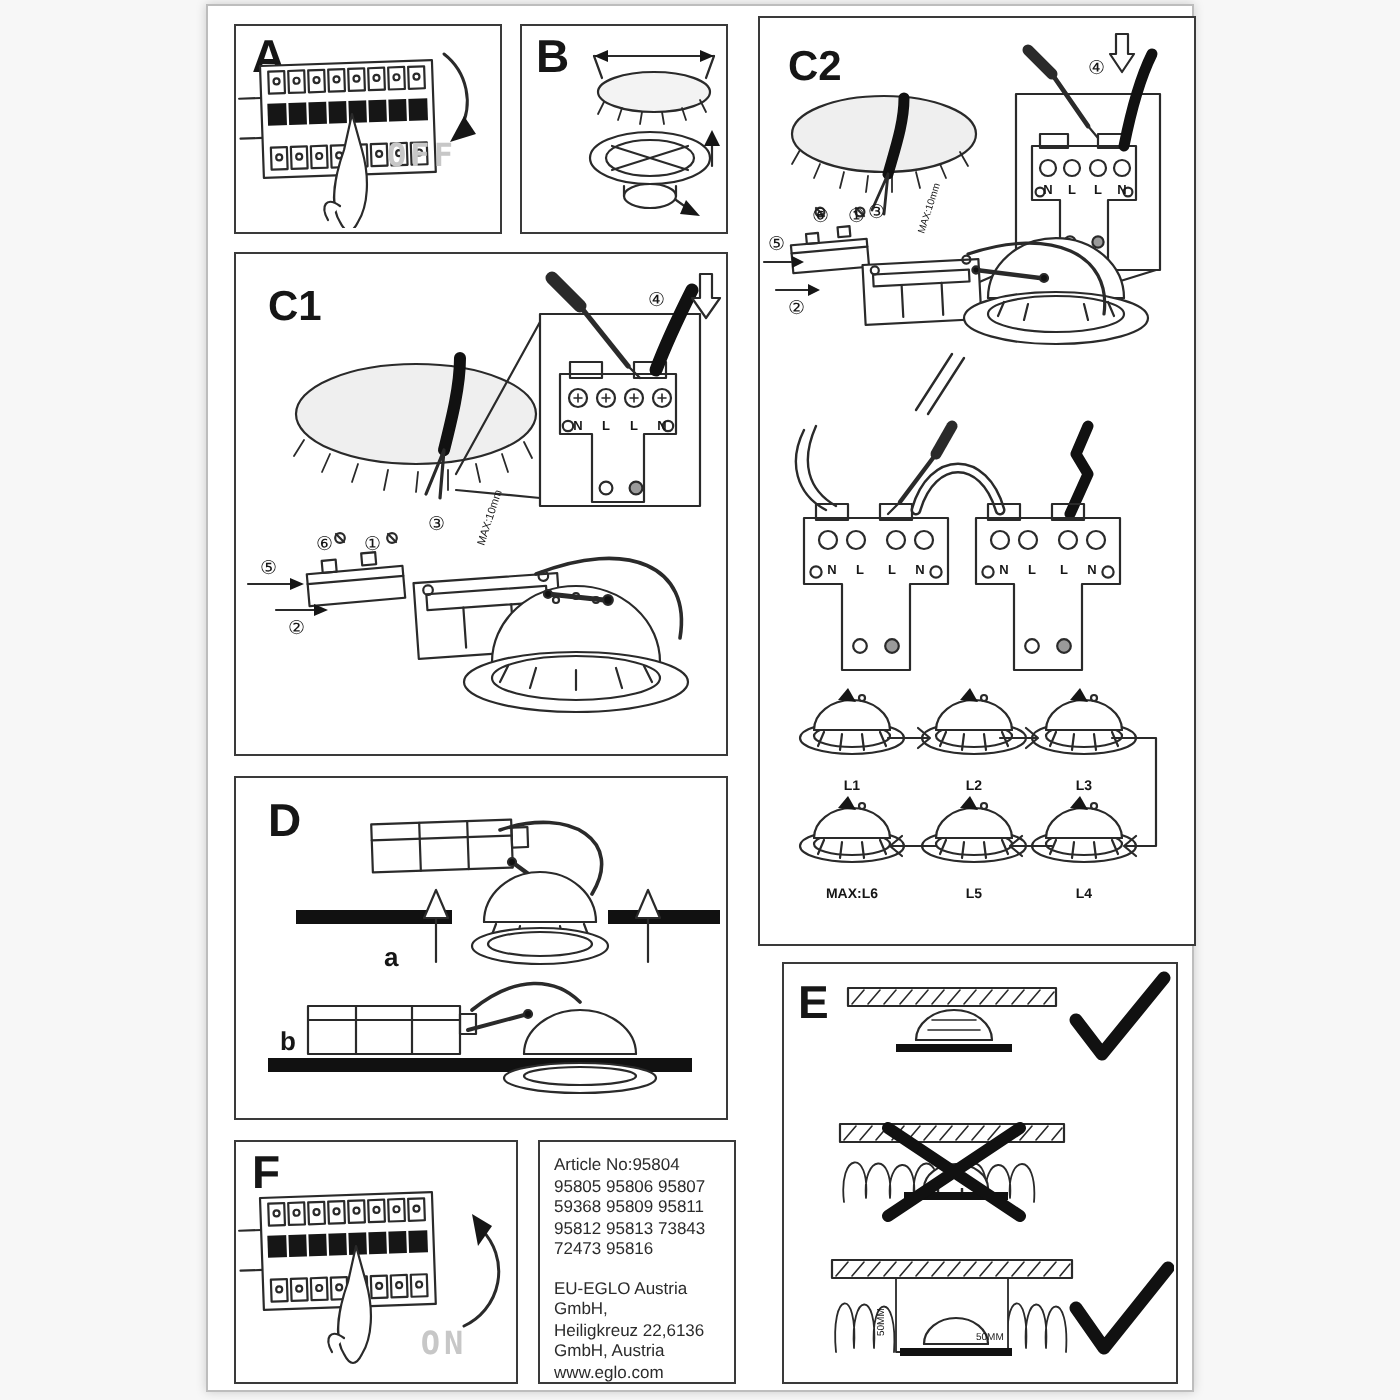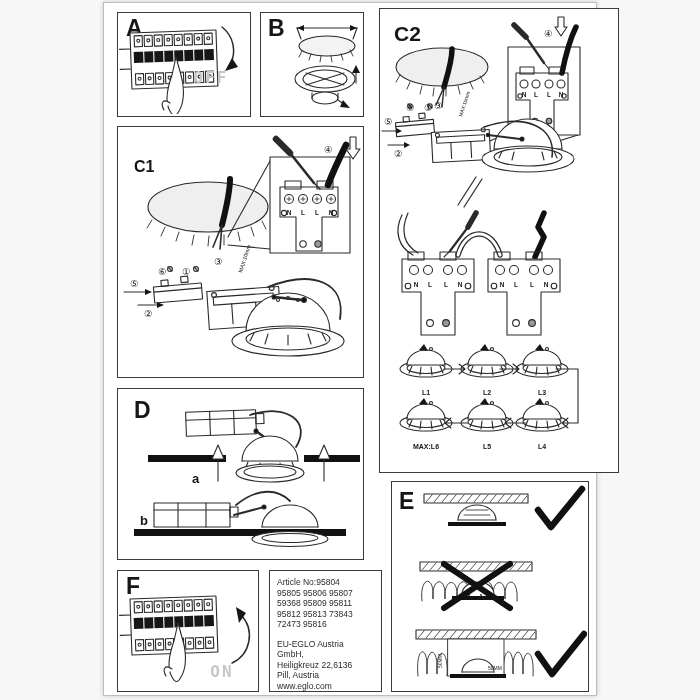--- a/index.html
+++ b/index.html
@@ -112,21 +112,21 @@
         </g>
         <g>
           <line x1="77" y1="87" x2="84" y2="92"></line>
           <polygon points="89,95 82,87 79,94" fill="#161616" stroke="none"></polygon>
         </g>
       </g>
     </svg>
   </div>
 
   <div class="panel" style="left:13px;top:123px;width:247px;height:252px">
-    <span class="plabel" style="left:16px;top:32px;font-size:16px">C1</span>
+    <span class="plabel" style="left:16px;top:16px;font-size:21px">C1</span>
     <svg width="244" height="248" viewBox="0 0 244 248">
       <g class="ink">
         <g>
           <ellipse cx="90" cy="80" rx="60" ry="25" fill="#efefef"></ellipse>
           <path d="M34,93 l-5,8 M47,100 l-4,9 M61,105 l-3,9 M76,108 l-2,10 M91,109 l-1,10 M106,108 l0,10 M120,105 l2,9 M133,100 l3,9 M144,94 l4,8" stroke-width=".9"></path>
         </g>
         <g>
           <path d="M112,52 C112,66 108,82 104,98" stroke-width="6" stroke="#111"></path>
           <path d="M104,98 l-9,22 M104,98 l-2,24" stroke-width="1.6"></path>
         </g>
@@ -329,35 +329,35 @@
         </g>
         <g>
           <path d="M114,92 a30,30 0 0 0 9,-48" stroke-width="1.5"></path>
           <polygon points="118,36 128,42 121,52" fill="#161616" stroke="none"></polygon>
         </g>
       </g>
       <text class="ghost" x="104" y="106" font-size="16" text-anchor="middle">ON</text>
     </svg>
   </div>
 
-  <div class="infobox" style="left:165px;top:567px;width:113px;height:122px">
+  <div class="infobox" style="left:165px;top:567px;width:99px;height:122px">
     <div>Article No:95804</div>
     <div>95805 95806 95807</div>
     <div>59368 95809 95811</div>
     <div>95812 95813 73843</div>
     <div>72473 95816</div>
     <div class="gap"></div>
     <div>EU-EGLO Austria</div>
     <div>GmbH,</div>
     <div>Heiligkreuz 22,6136</div>
-    <div>Pill, Austria</div>
+    <div>GmbH, Austria</div>
     <div>www.eglo.com</div>
   </div>
 
-  <div class="panel" style="left:275px;top:5px;width:240px;height:465px">
+  <div class="panel" style="left:275px;top:5px;width:219px;height:465px">
     <span class="plabel" style="left:14px;top:14px;font-size:21px">C2</span>
     <svg width="212" height="461" viewBox="0 0 212 461">
       <defs>
         <g id="lamp">
           <ellipse cx="0" cy="0" rx="26" ry="8" fill="#fff"></ellipse>
           <ellipse cx="0" cy="-1" rx="19" ry="5.5" fill="#fff"></ellipse>
           <path d="M-19,-4 a19,15 0 0 1 38,0" fill="#fff"></path>
           <line x1="-19" y1="-4" x2="19" y2="-4"></line>
           <path d="M-14,-3 l-3,7 M-5,-2 l-1,8 M5,-2 l1,8 M14,-3 l3,7"></path>
           <polygon points="-7,-19 -2,-25 2,-18" fill="#161616" stroke="none"></polygon>

